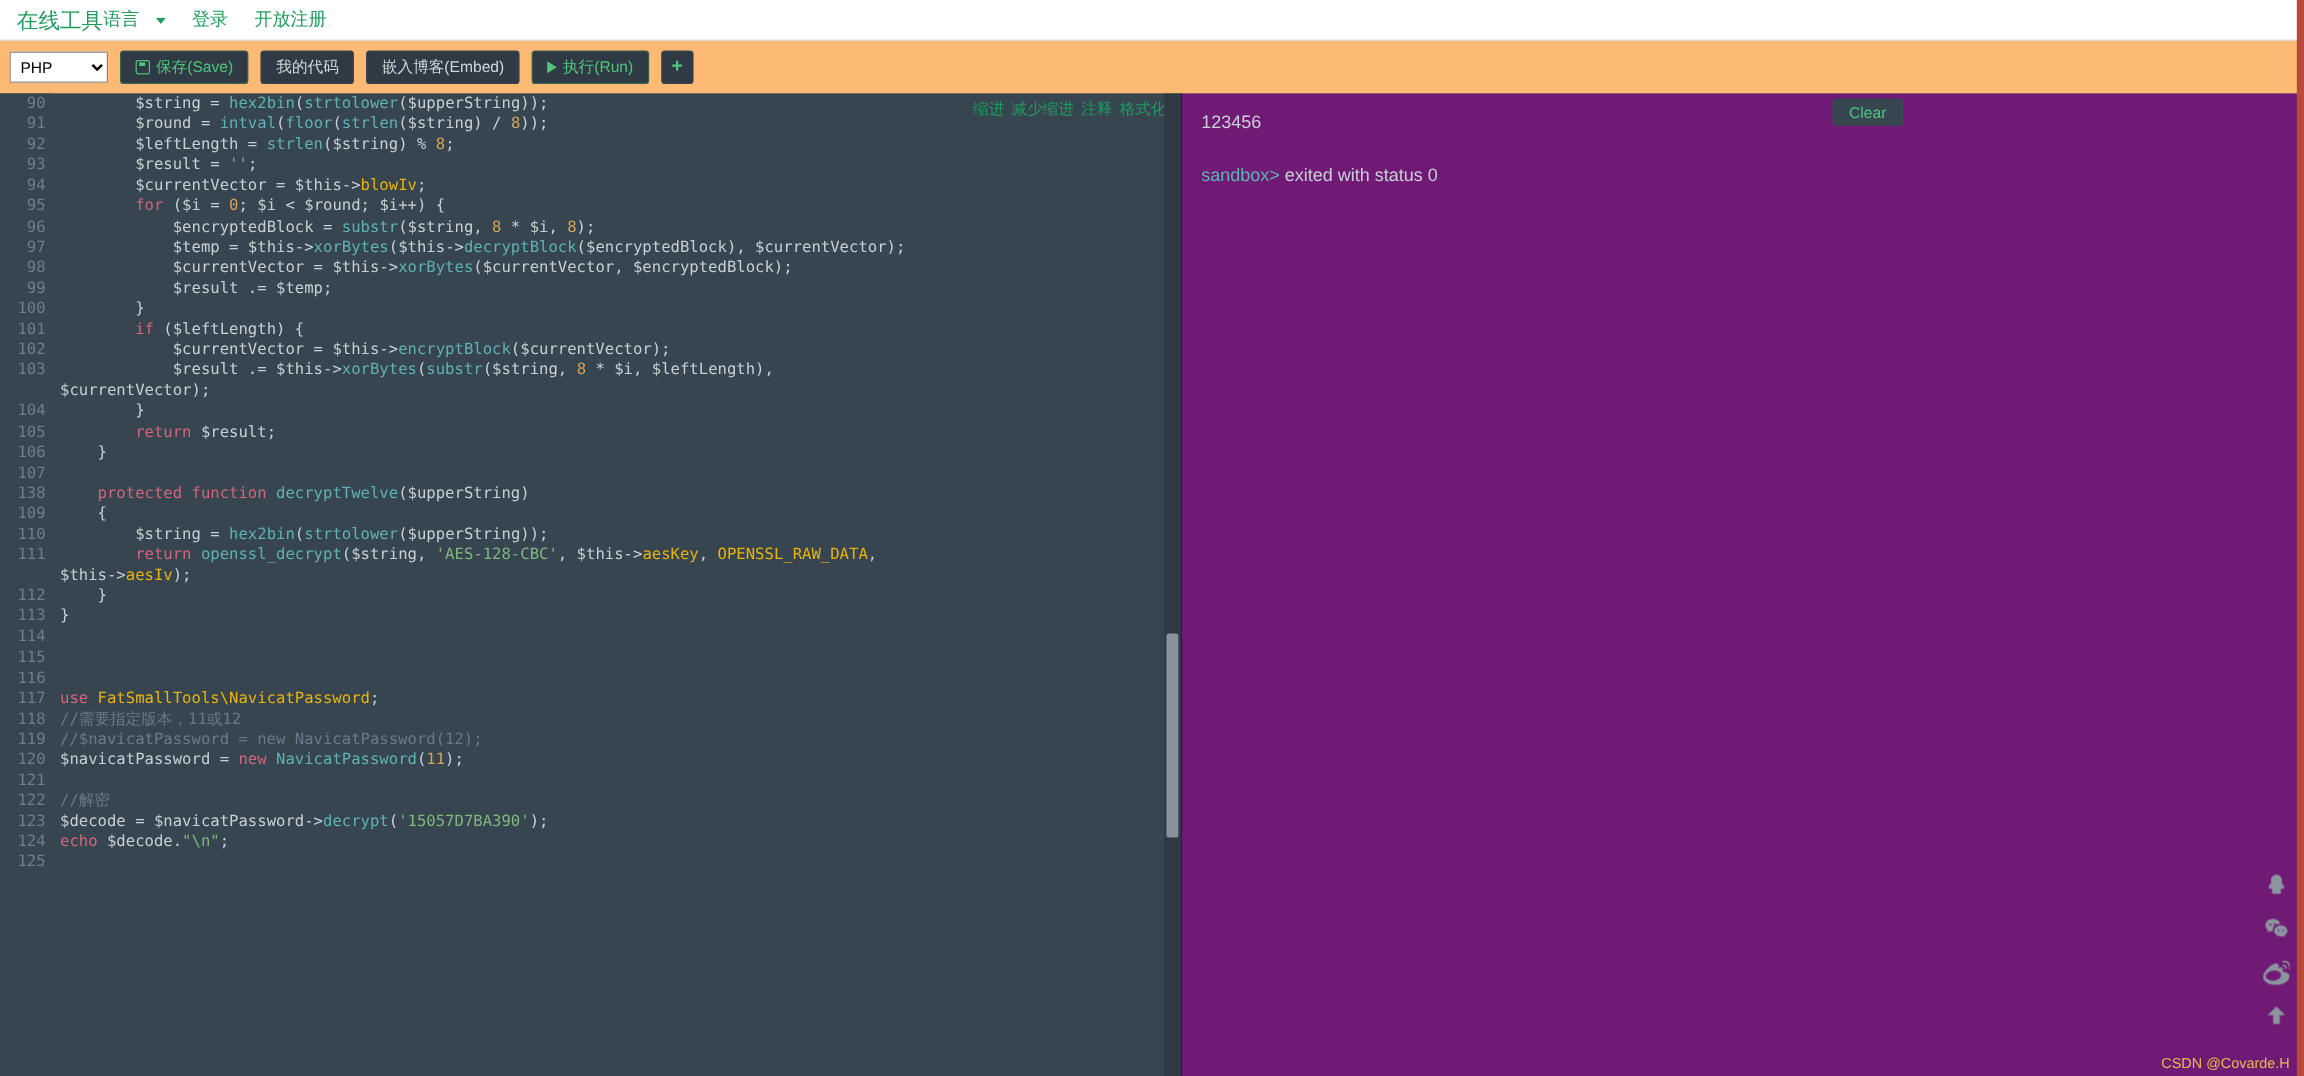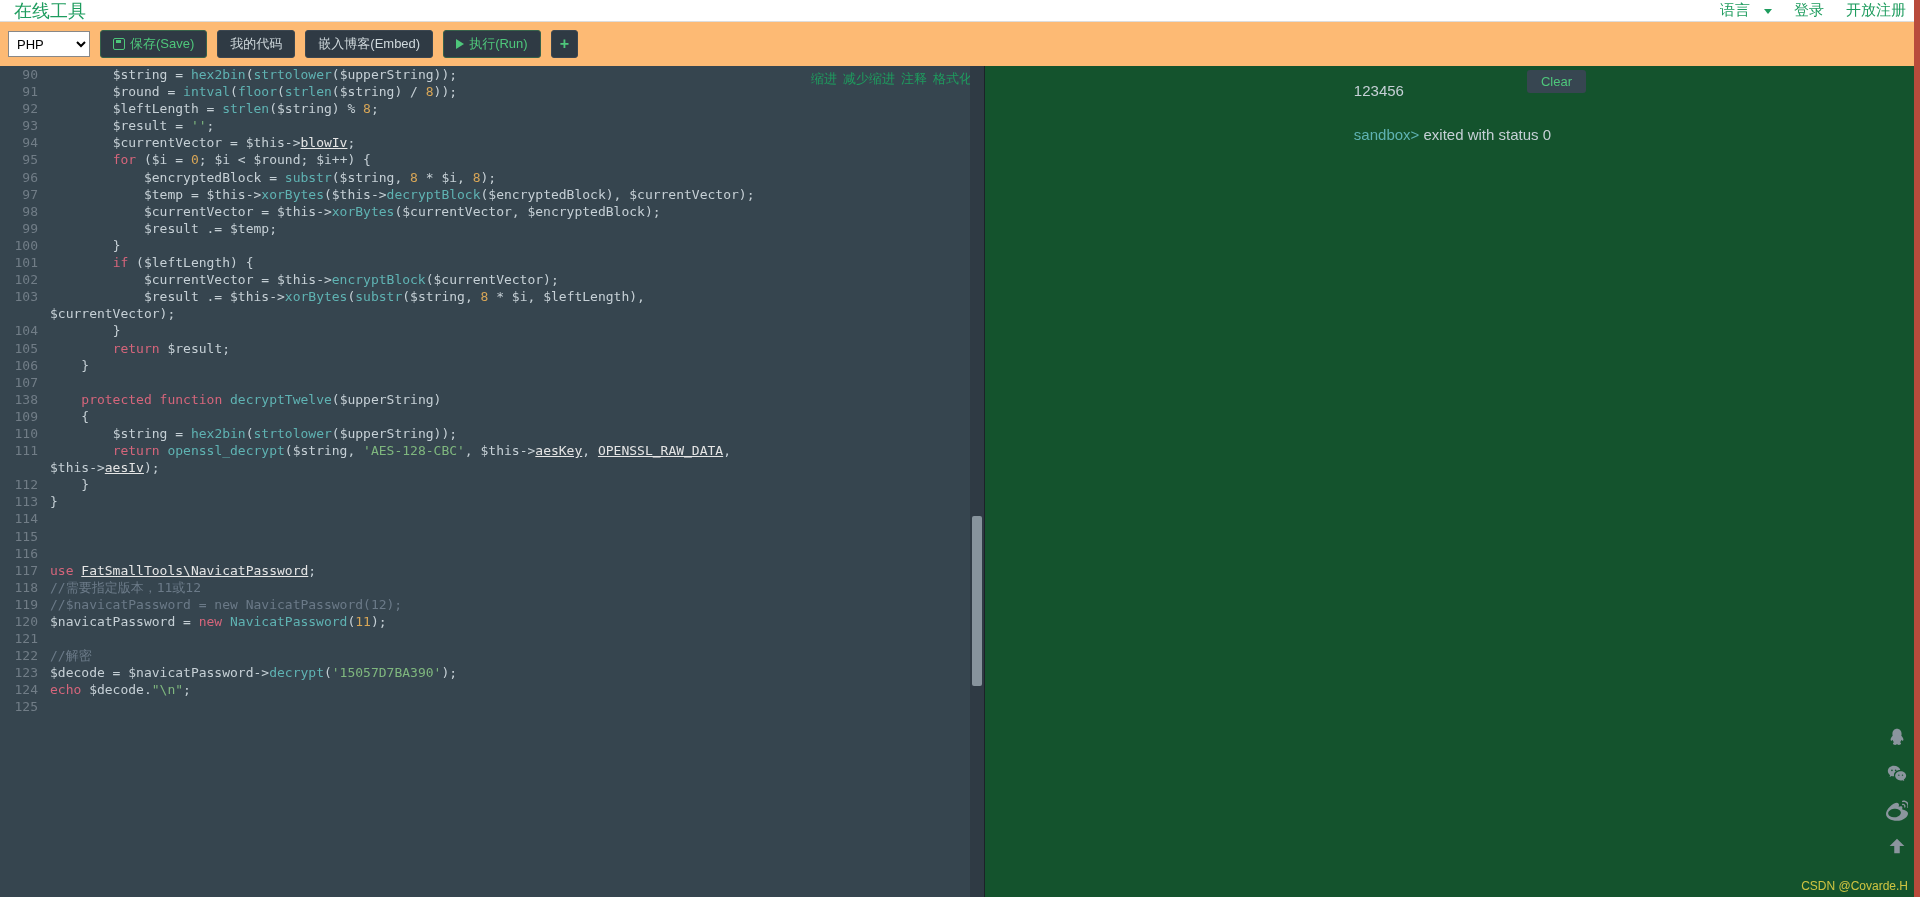--- a/index.html
+++ b/index.html
@@ -1,20 +1,20 @@
 <!DOCTYPE html>
 <html><head>
 <meta charset="utf-8">
 <style>
   * { margin: 0; padding: 0; box-sizing: border-box; }
   html, body { width: 100%; height: 100%; overflow: hidden; font-family: Arial, "Microsoft YaHei", sans-serif; background:#2a343d; }
   body { display:flex; flex-direction:column; }
 
   
-  .topbar { height:22px; background:#fff; display:flex; align-items:center; justify-content:space-between; padding:0 14px; border-bottom:1px solid #ddd; }
+  .topbar { height:34px; background:#fff; display:flex; align-items:center; padding:0 14px; border-bottom:1px solid #ddd; }
   .brand { color:#1e9c5e; font-size:18px; font-weight:500; }
   .top-links { display:flex; gap:22px; }
   .top-links a { color:#1e9c5e; text-decoration:none; font-size:15px; display:flex; align-items:center; gap:14px; cursor:pointer; }
   .caret-down { width:0; height:0; border-left:4px solid transparent; border-right:4px solid transparent; border-top:5px solid #1e9c5e; margin-top:2px; }
 
   
   .toolbar { height:44px; background:#fdba74; display:flex; align-items:center; padding:0 8px; gap:10px; }
   .lang-select { height:26px; width:82px; background:#fff; border:1px solid #888; font-size:13px; padding:0 4px; }
   .btn { height:28px; border:1px solid #3b4650; background:#2f3a44; color:#cfd8dc; font-size:13px; display:flex; align-items:center; padding:0 12px; border-radius:3px; cursor:pointer; gap:5px; }
   .btn-green { color:#4ec77b; border-color:#36614a;text-align:right; }
@@ -29,32 +29,32 @@
   .gutter { width:44px; background:#36454f; color:#717d87; text-align:right; padding:0 6px 0 0; font-family:Consolas,Monaco,monospace; font-size:13px; line-height:17.1px; user-select:none; overflow:hidden; }
   .gutter .ln { height:17.1px; position:relative; }
   .fold-marker::after { content:"▾"; position:absolute; right:-12px; top:0; font-size:9px; color:#717d87; }
   .code { flex:1; font-family:Consolas,Monaco,monospace; font-size:13px; line-height:17.1px; white-space:pre; overflow:hidden; color:#c6d0d6; padding-left:6px; position:relative; }
   .kw { color:#d5657b; }
   .fn { color:#5fb3b3; }
   .var { color:#c6d0d6; }
   .num { color:#d8a657; }
   .str { color:#7fb77e; }
   .op { color:#c6d0d6; }
-  .name{ color:#e5e5e5;text-decoration:underline; }
+  .name{ color:#eab308; }
   .punc{ color:#c6d0d6; }
   .cmt { color:#6b7a88; font-style:normal; }
 
   .editor-overlay { position:absolute; top:4px; right:12px; color:#1e9c5e; font-size:13px; display:flex; gap:6px; }
   .editor-overlay span { cursor:pointer; }
 
   .vscroll { position:absolute; right:0; top:0; width:14px; height:100%; background:#2f3a44; }
   .vscroll .thumb { position:absolute; left:2px; width:10px; background:#87939c; border-radius:2px; top:450px; height:170px; }
 
   
-  .output-pane { flex:1; background:#14532d; position:relative; display:flex; flex-direction:column; min-height:0;align-items:center; }
+  .output-pane { flex:1; background:#701a75; position:relative; display:flex; flex-direction:column; min-height:0; }
   .clear-btn { position:absolute; top:4px; right:334px; background:#374651; color:#4ec77b; border:none; padding:4px 14px; font-size:13px; border-radius:3px; cursor:pointer; }
   .output-body { padding:14px 16px; font-family:Liberation Sans, sans-serif; font-size:15px; line-height:22px; color:#c6d0d6; }
   .prompt { color:#5fb3b3; }
 
   
   .float-widgets { position:fixed; right:12px; bottom:40px; display:flex; flex-direction:column; gap:14px; align-items:center; }
   .widget { width:22px; height:22px; color:#8b959e; display:flex; align-items:center; justify-content:center; cursor:pointer; }
   .widget svg { width:22px; height:22px; fill:#8b959e; }
 
   .watermark { position:fixed; right:12px; bottom:4px; color:#fde047; font-size:12px; font-family:Arial,sans-serif; opacity:.8; pointer-events:none; }

